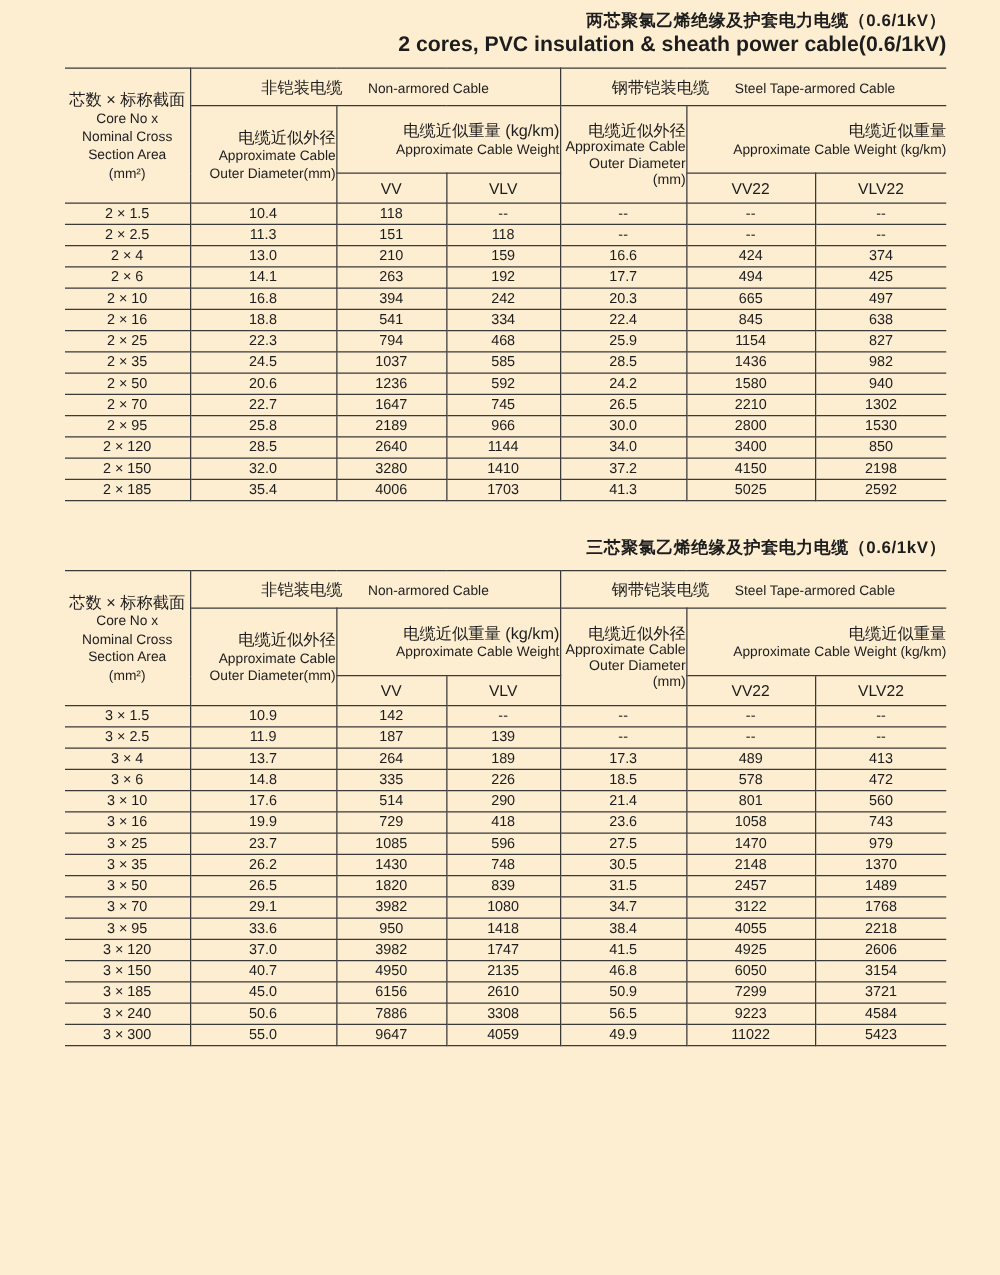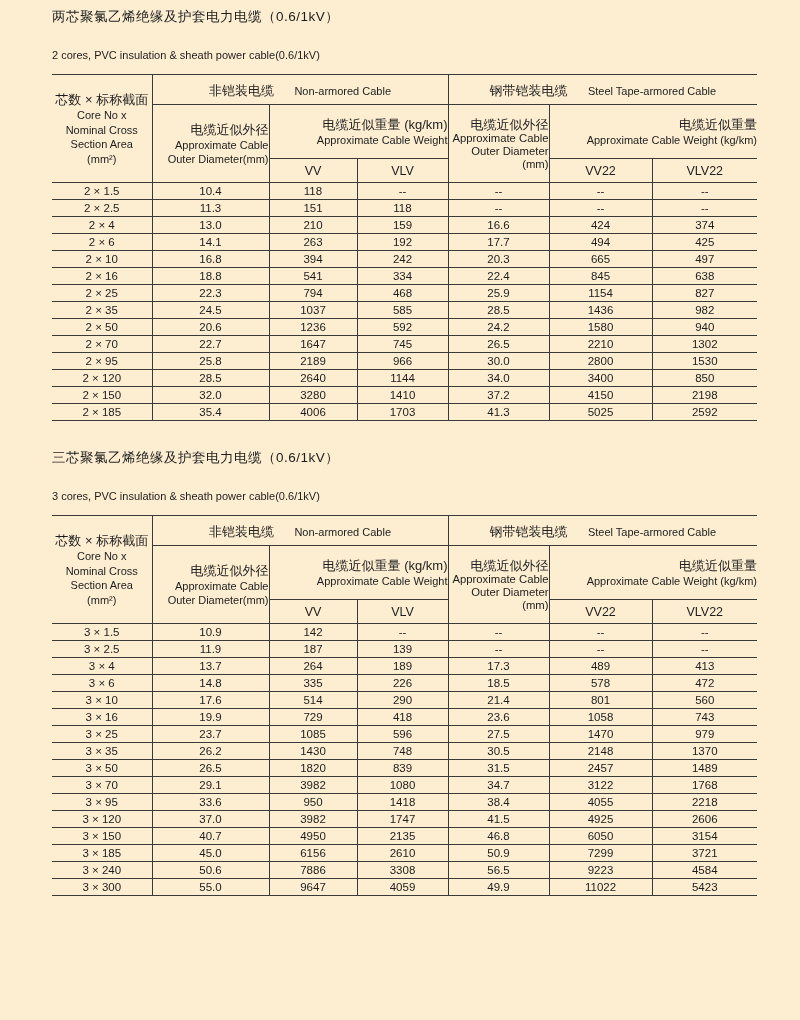--- a/index.html
+++ b/index.html
@@ -5,23 +5,23 @@
   html, body { margin: 0; padding: 0; }
   body {
     width: 800px; height: 1020px;
     background: #fdeed2;
     color: #1d1d1d;
     font-family: "Liberation Sans", sans-serif;
     overflow: hidden;
   }
   .page { box-sizing: border-box; padding: 8px 43px 0 52px; }
 
-  .titles { font-weight: normal; margin-bottom: 9px; }
+  .titles { text-align: right; font-weight: bold; margin-bottom: 9px; }
   .title-zh { font-size: 13.5px; line-height: 18px; letter-spacing: 0.5px; }
-  .title-en { font-size: 11px; line-height: 19px; margin-top: 20px; }
+  .title-en { font-size: 17px; line-height: 19px; }
 
   section.tbl2 { margin-top: 28px; }
 
   table {
     border-collapse: collapse;
     table-layout: fixed;
     width: 705px;
     border-left: hidden;
     border-right: hidden;
   }
@@ -240,21 +240,20 @@
             <td>5025</td>
             <td>2592</td>
           </tr>
         </tbody>
     </table>
   </section>
 
   <section class="tbl2">
     <div class="titles">
       <div class="title-zh">三芯聚氯乙烯绝缘及护套电力电缆（0.6/1kV）</div>
-      <div class="title-en">3 cores, PVC insulation &amp; sheath power cable(0.6/1kV)</div>
     </div>
 
     <table>
       <colgroup>
         <col style="width:100px">
           <col style="width:117px">
           <col style="width:88px">
         <col style="width:91px">
           <col style="width:101px">
           <col style="width:103px">

